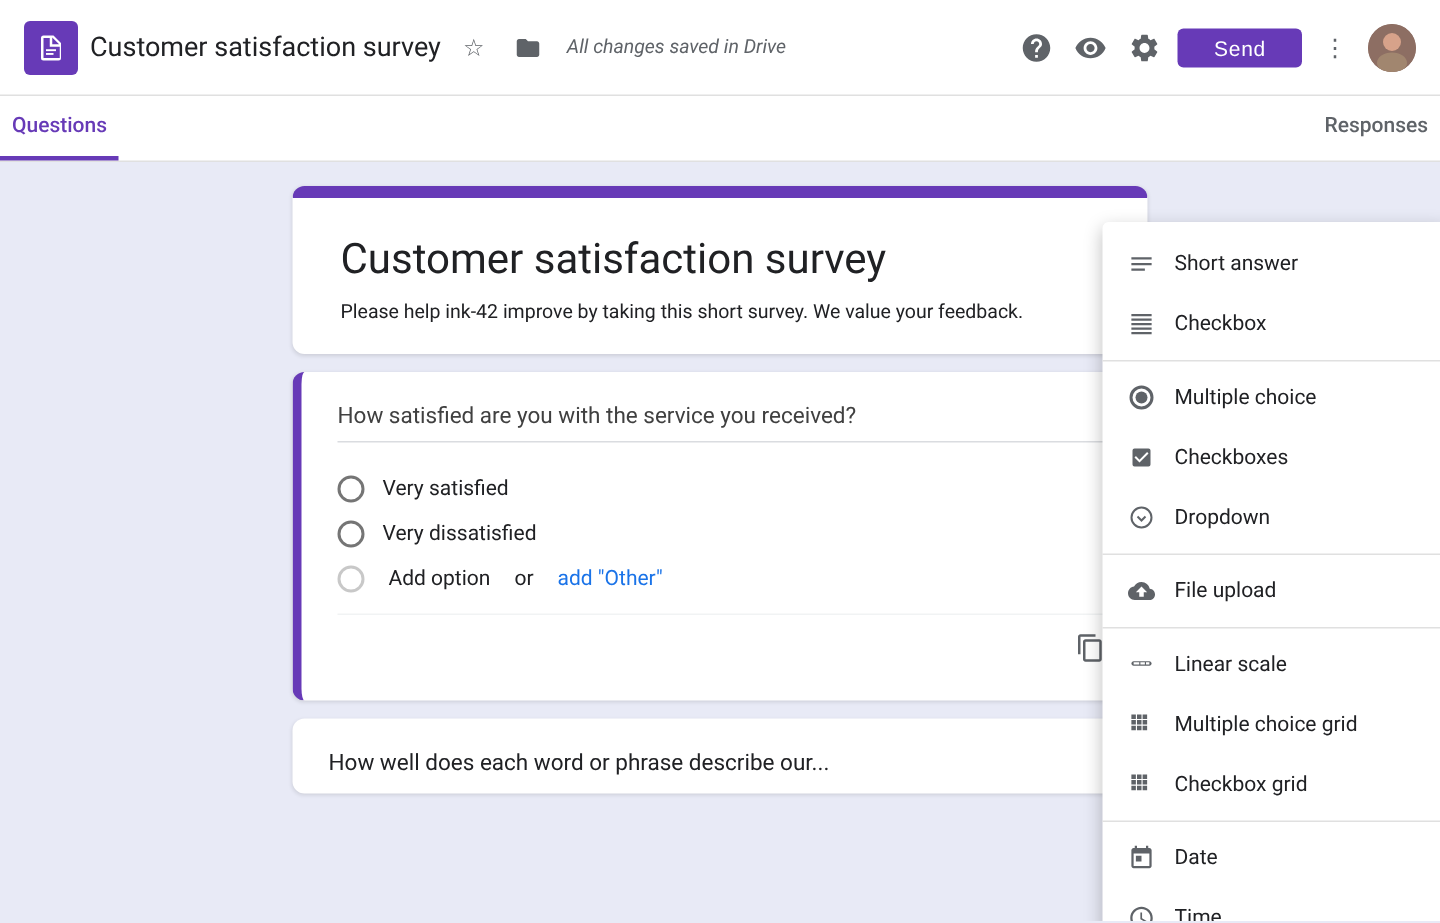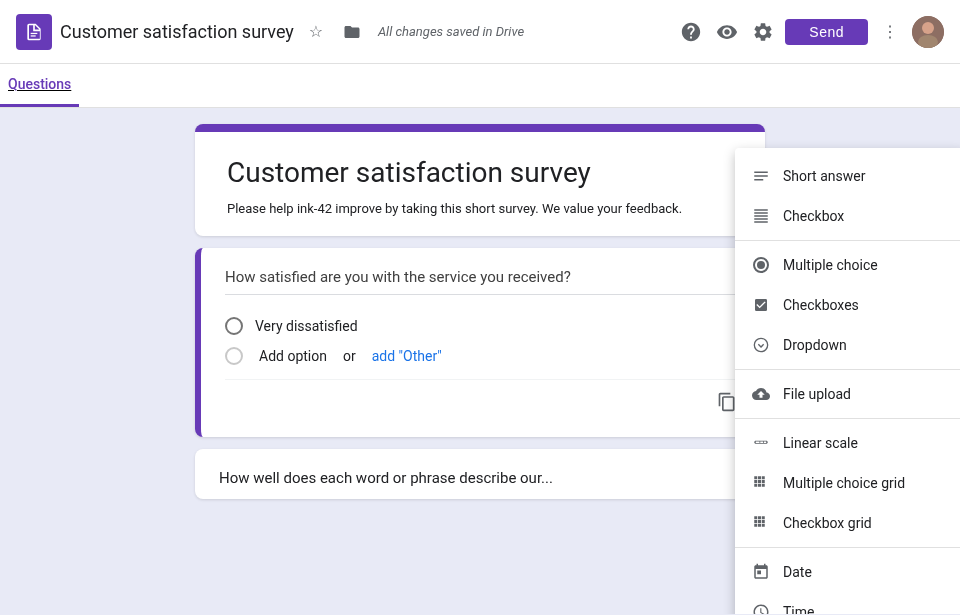--- a/index.html
+++ b/index.html
@@ -90,21 +90,20 @@
     }
     .avatar svg { width: 32px; height: 32px; }
 
     
     .tabs-bar {
       background: #fff;
       display: flex;
       justify-content: space-between;
       gap: 32px;
       border-bottom: 1px solid #e0e0e0;
-      text-decoration: underline;
     }
     .tab {
       padding: 12px 8px;
       font-size: 14px;
       color: #5f6368;
       cursor: pointer;
       border-bottom: 3px solid transparent;
       font-weight: 500;
     }
     .tab.active {
@@ -310,33 +309,38 @@
         <circle cx="16" cy="16" r="16" fill="#8d6e63"></circle>
         <circle cx="16" cy="12" r="6" fill="#d7a28a"></circle>
         <ellipse cx="16" cy="26" rx="10" ry="7" fill="#a1866f"></ellipse>
       </svg>
     </div>
   </div>
 </div>
 
 <div class="tabs-bar">
   <div class="tab active">Questions</div>
+  <div class="tab">Responses</div>
 </div>
 
 <div class="main-content">
   <div class="form-container">
 
     <div class="title-card">
       <div class="form-title">Customer satisfaction survey</div>
       <div class="form-description">Please help ink-42 improve by taking this short survey. We value your feedback.</div>
     </div>
 
     <div class="question-card">
       <div class="question-text">How satisfied are you with the service you received?</div>
 
+      <div class="option-row">
+        <div class="radio-circle"></div>
+        <span>Very satisfied</span>
+      </div>
       <div class="option-row">
         <div class="radio-circle"></div>
         <span>Very dissatisfied</span>
       </div>
       <div class="add-option-row">
         <div class="radio-circle" style="opacity:0.4"></div>
         <span>Add option</span>
         <span>or</span>
         <span class="add-option-link">add "Other"</span>
       </div>

